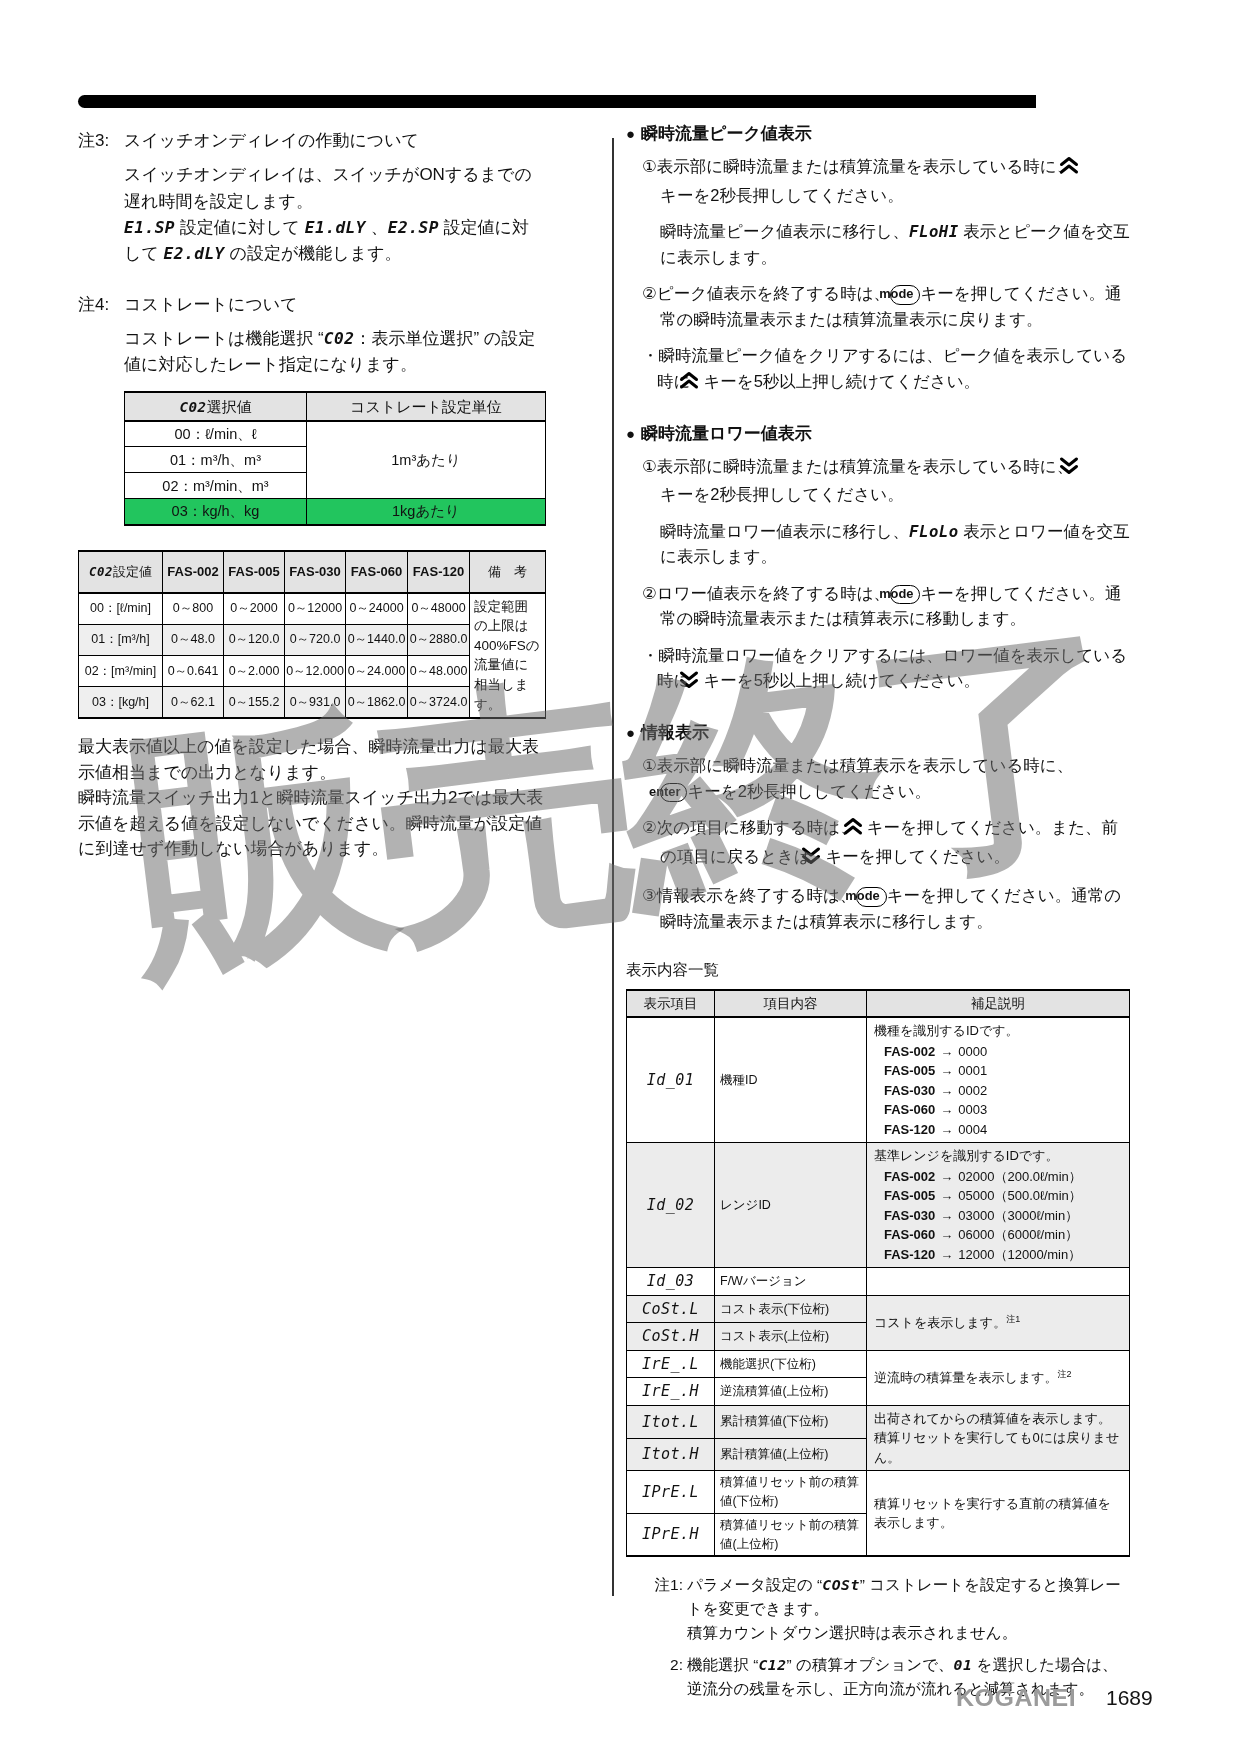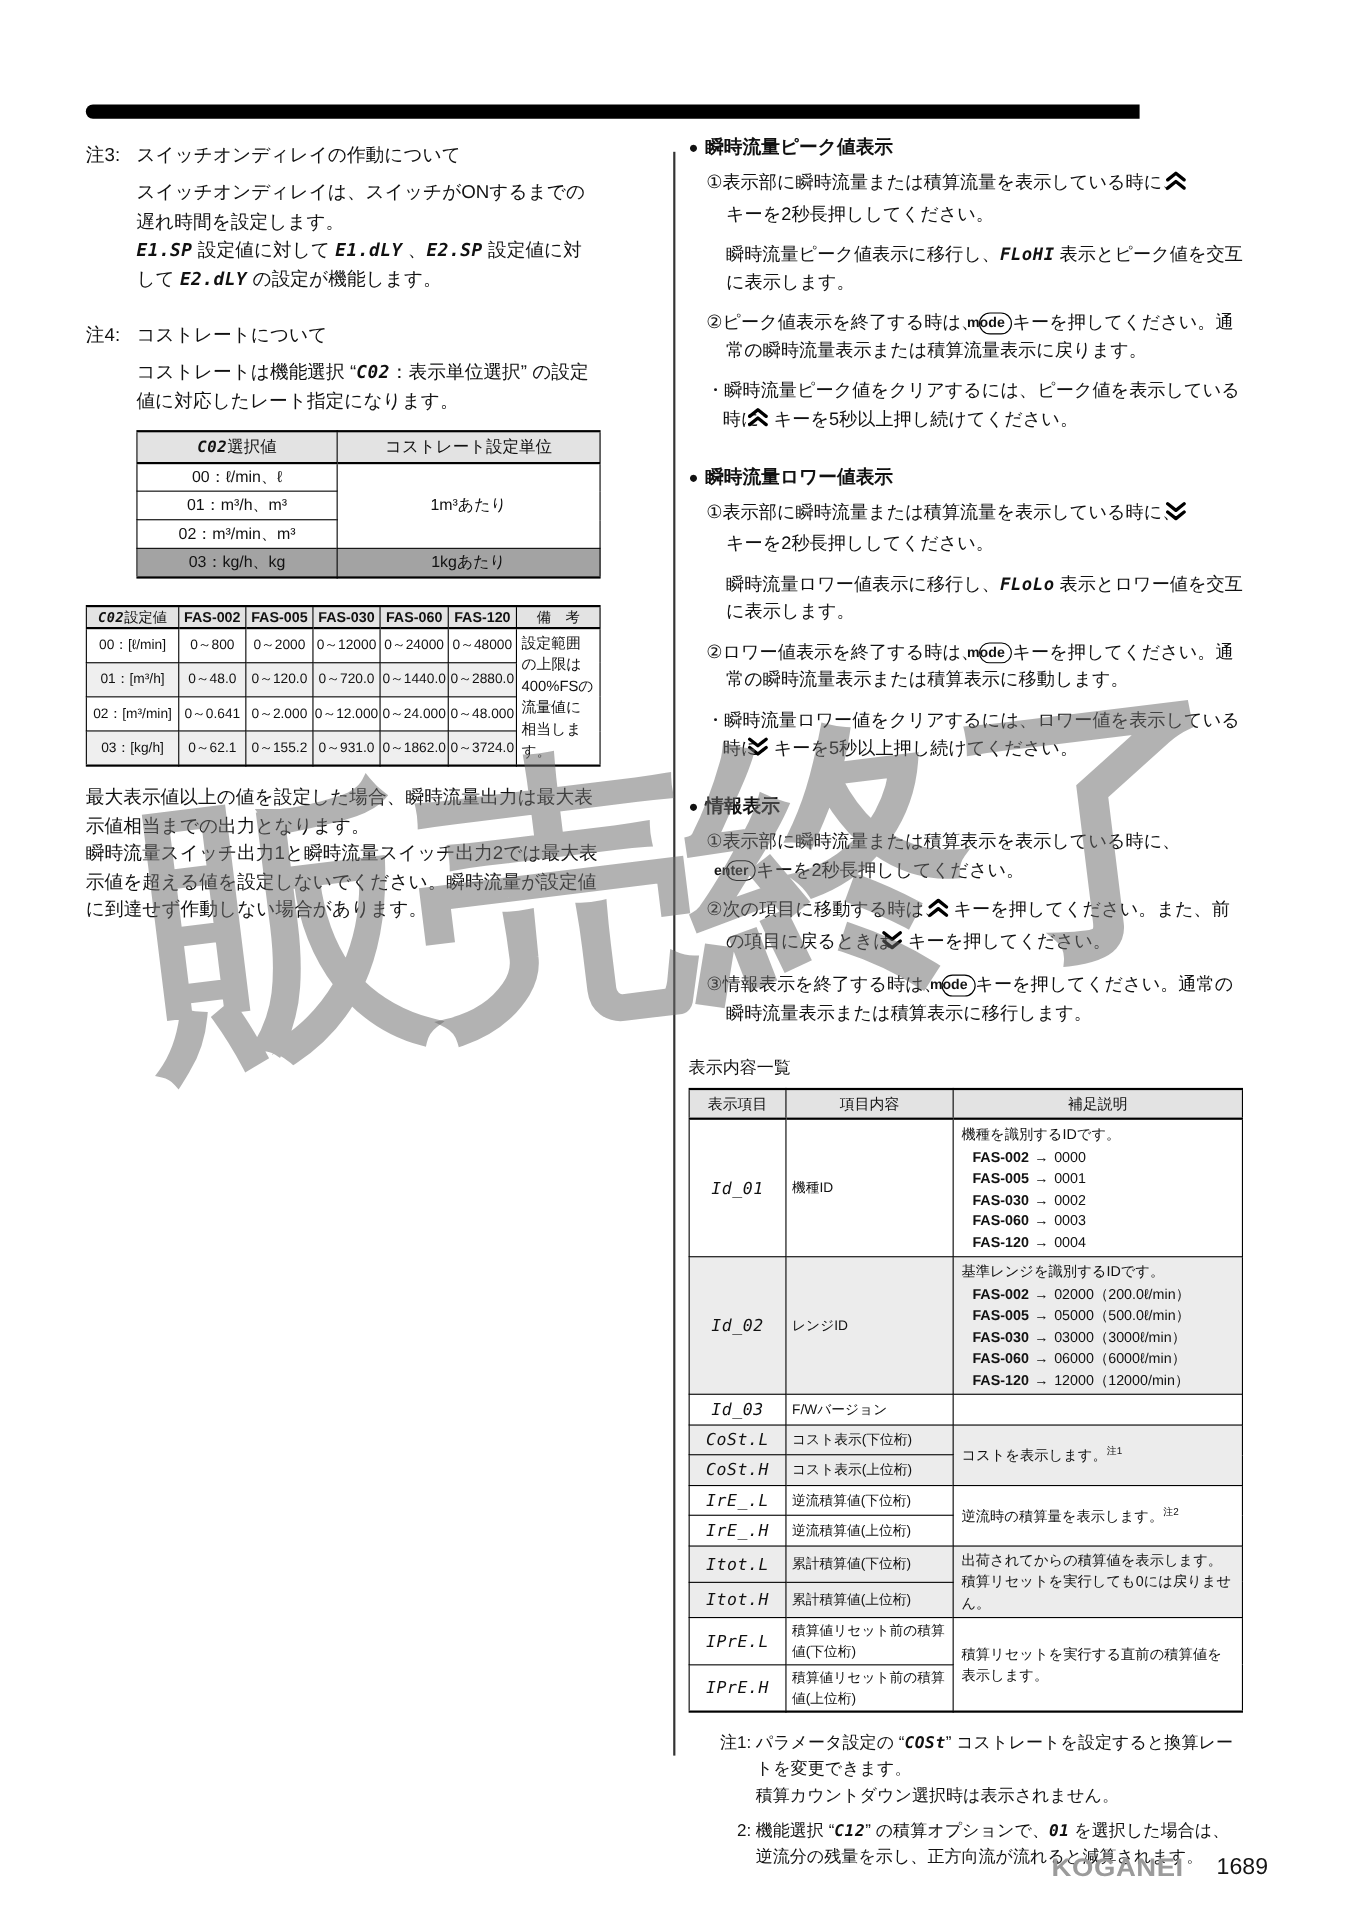--- a/index.html
+++ b/index.html
@@ -31,24 +31,24 @@
 
   
   table { border-collapse:collapse; width:100%; }
   .t1, .t2, .t3 { border-top:2.5px solid #000; border-bottom:2.5px solid #000;padding-left:13px; }
   .t1 th,.t1 td,.t2 th,.t2 td,.t3 th,.t3 td { border:1px solid #000; font-weight:normal; }
   .t1 th,.t2 th,.t3 th { background:#e3e3e3; border-bottom:2px solid #000; }
 
   .t1 { margin-top:12px; }
   .t1 th { height:29px; font-size:15px; text-align:center; }
   .t1 td { height:26px; font-size:14.5px; text-align:center; }
-  .t1 .shade { background:#a3a3a3; }
+  .t1 .shade { background:#22c55e; }
 
   .t2 { margin-top:10px; }
-  .t2 th { height:20px; font-size:13px; text-align:center; }
+  .t2 th { height:42px; font-size:13px; text-align:center; }
   .t2 td { height:27px; font-size:12.5px; text-align:center; }
   .t2 .unit { font-size:12.5px; }
   .t2 .remark { font-size:13.5px; text-align:left; padding:3px 4px; line-height:1.45; background:#fff; }
   .t2 tr.zeb td { background:#efefef; }
 
   .bigpara { margin-top:15px; font-size:17px; line-height:1.5; }
   .bigpara p { margin:0; }
 
   
   .section { margin-bottom:24px; }
@@ -295,21 +295,21 @@
         <td class="item">コスト表示(下位桁)</td>
         <td class="notecell" rowspan="2"><span>コストを表示します。</span><sup class="refsup">注1</sup></td>
       </tr>
       <tr class="zeb">
         <td class="code seg">CoSt.H</td>
         <td class="item">コスト表示(上位桁)</td>
       </tr>
 
       <tr>
         <td class="code seg">IrE_.L</td>
-        <td class="item">逆流積算値(下位桁)</td>
+        <td class="item">機能選択(下位桁)</td>
         <td class="notecell" rowspan="2"><span>逆流時の積算量を表示します。</span><sup class="refsup">注2</sup></td>
       </tr>
       <tr>
         <td class="code seg">IrE_.H</td>
         <td class="item">逆流積算値(上位桁)</td>
       </tr>
 
       <tr class="zeb">
         <td class="code seg">Itot.L</td>
         <td class="item">累計積算値(下位桁)</td>

